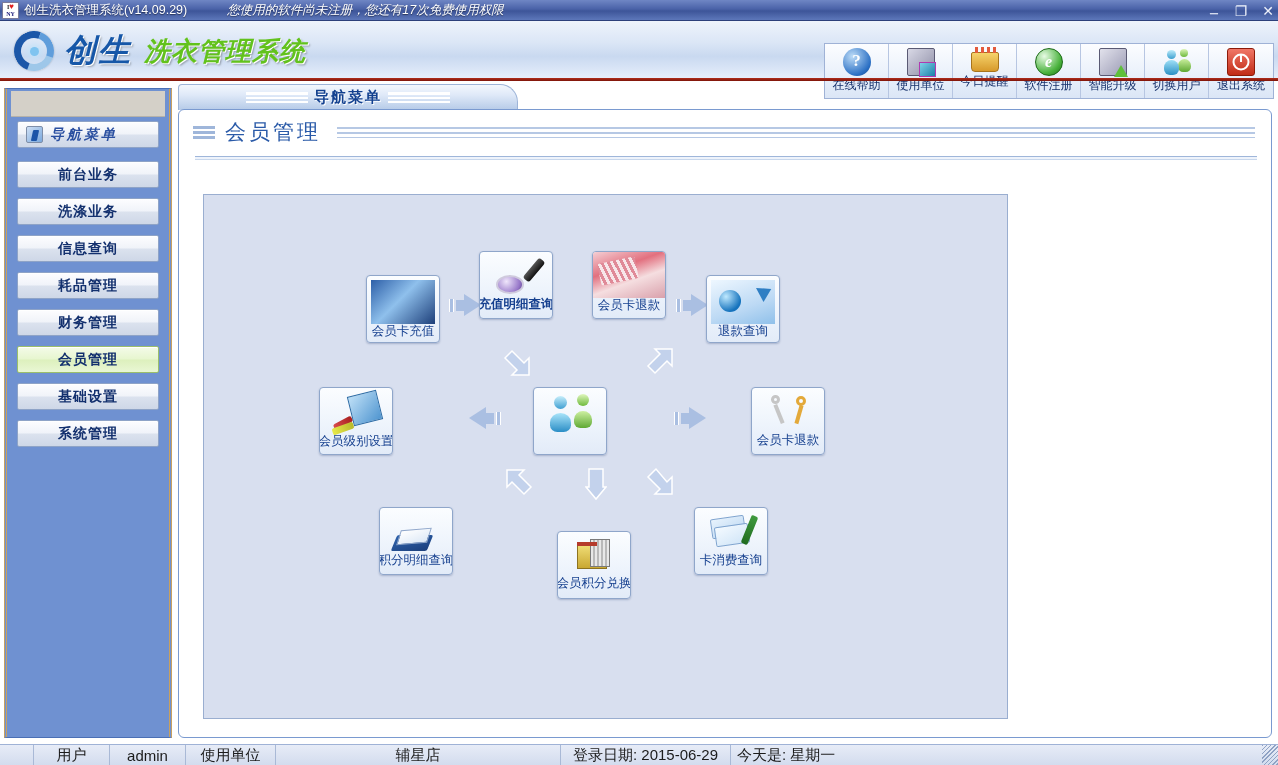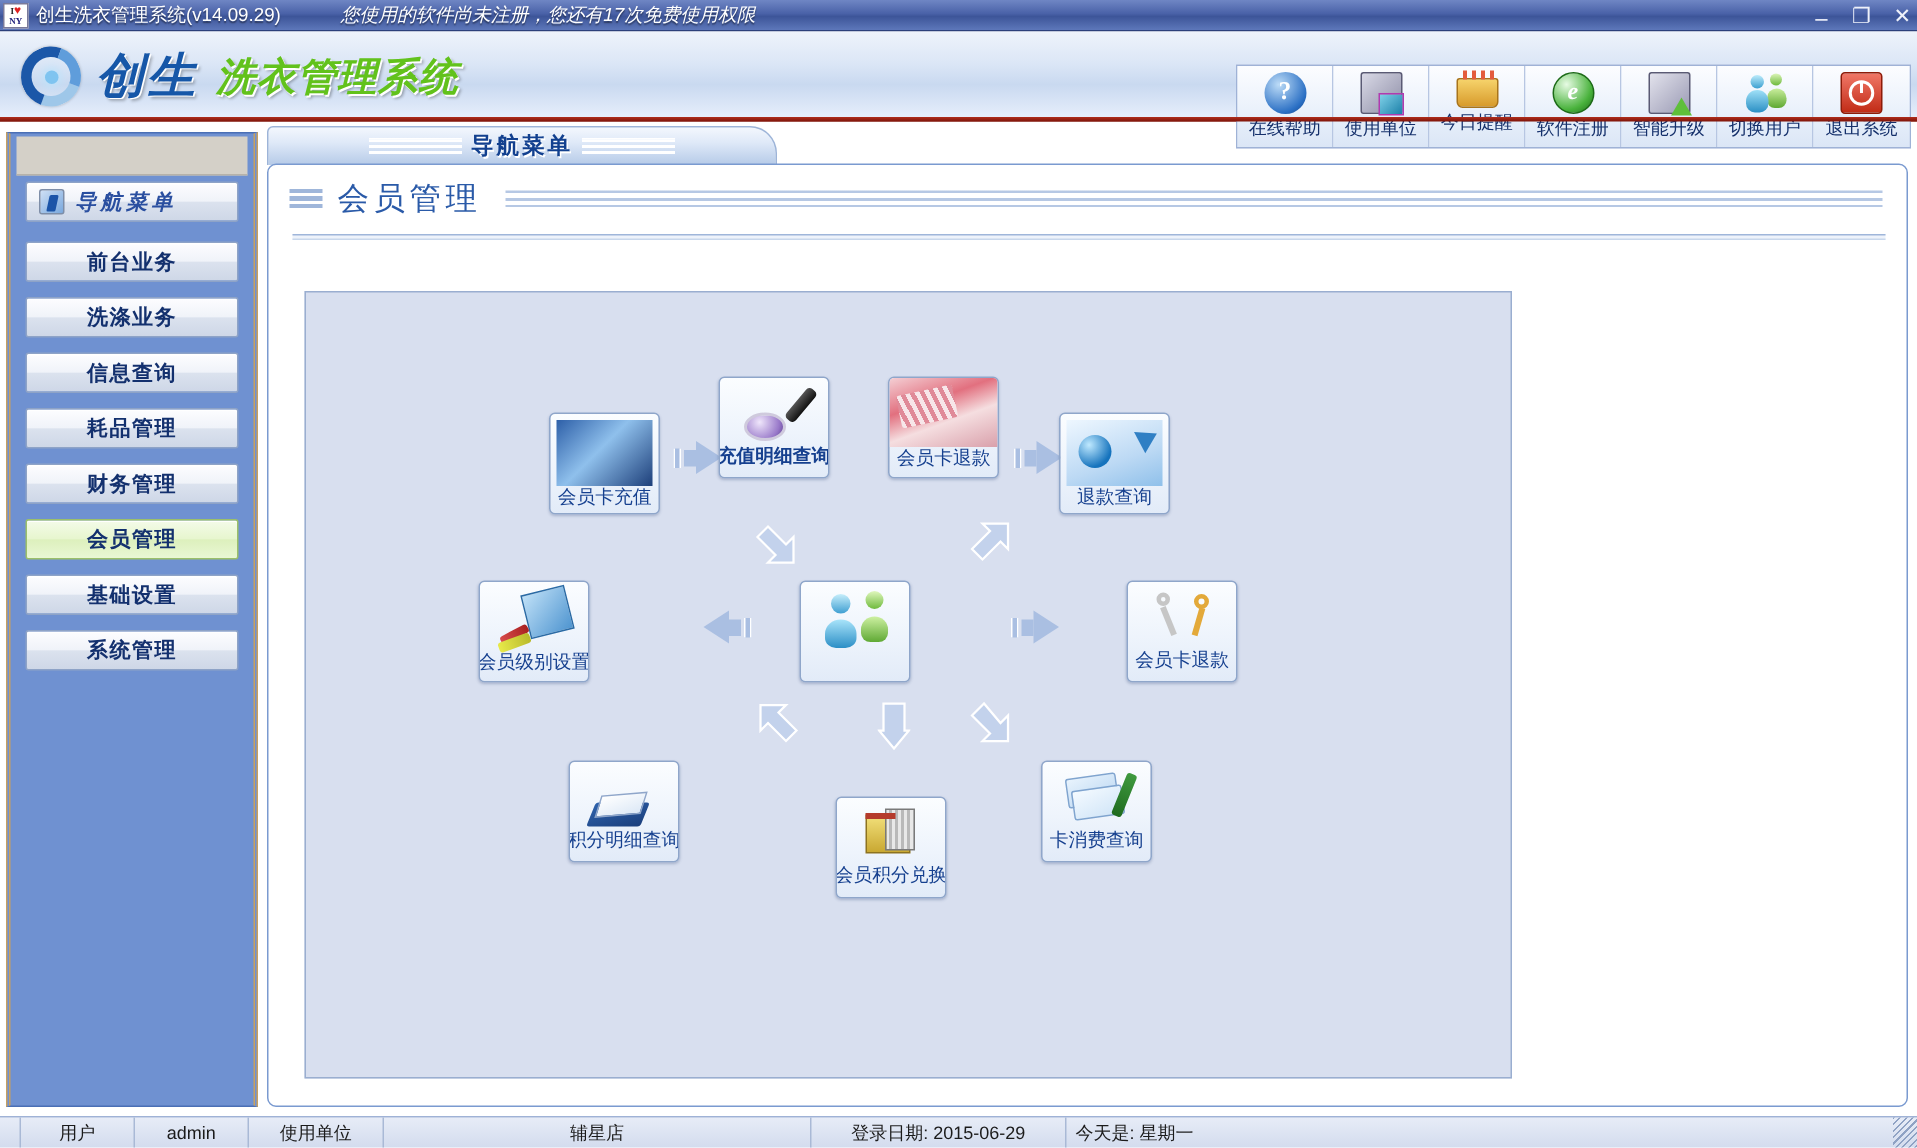--- a/index.html
+++ b/index.html
@@ -358,22 +358,23 @@
     width:34px; height:34px;
   }
   .arr-down { width:22px; height:34px; }
 
   
   #statusbar {
     position:absolute; left:0; bottom:0; width:1278px; height:21px;
     background:linear-gradient(180deg,#e7ecf7,#d3dcee);
     border-top:1px solid #9fb2d6;
     display:flex; align-items:stretch;
-    font-size:12px; color:#1b1b1b;
+    font-size:15px; color:#1b1b1b;
     font-family:"Liberation Sans","DejaVu Sans",sans-serif;
+    padding-left:20px;
   }
   .sb-cell {
     border-right:1px solid #a9b9d6; display:flex; align-items:center; justify-content:center;
     padding:0 6px; white-space:nowrap;
   }
   .sb-grip { width:16px; margin-left:auto;
     background:repeating-linear-gradient(135deg,#8fa2c4 0 1px,transparent 1px 3px);
     border-right:none; }
   #statusbar-left-pad { width:14px; border-right:1px solid #a9b9d6; }
 </style>

